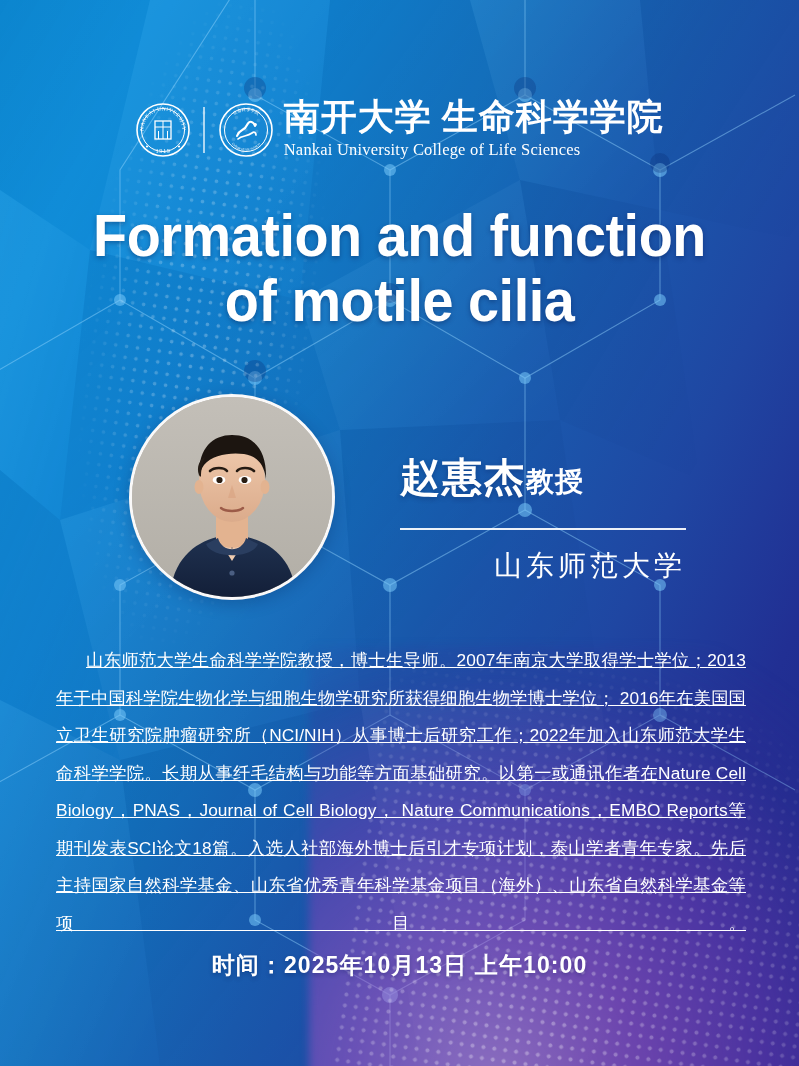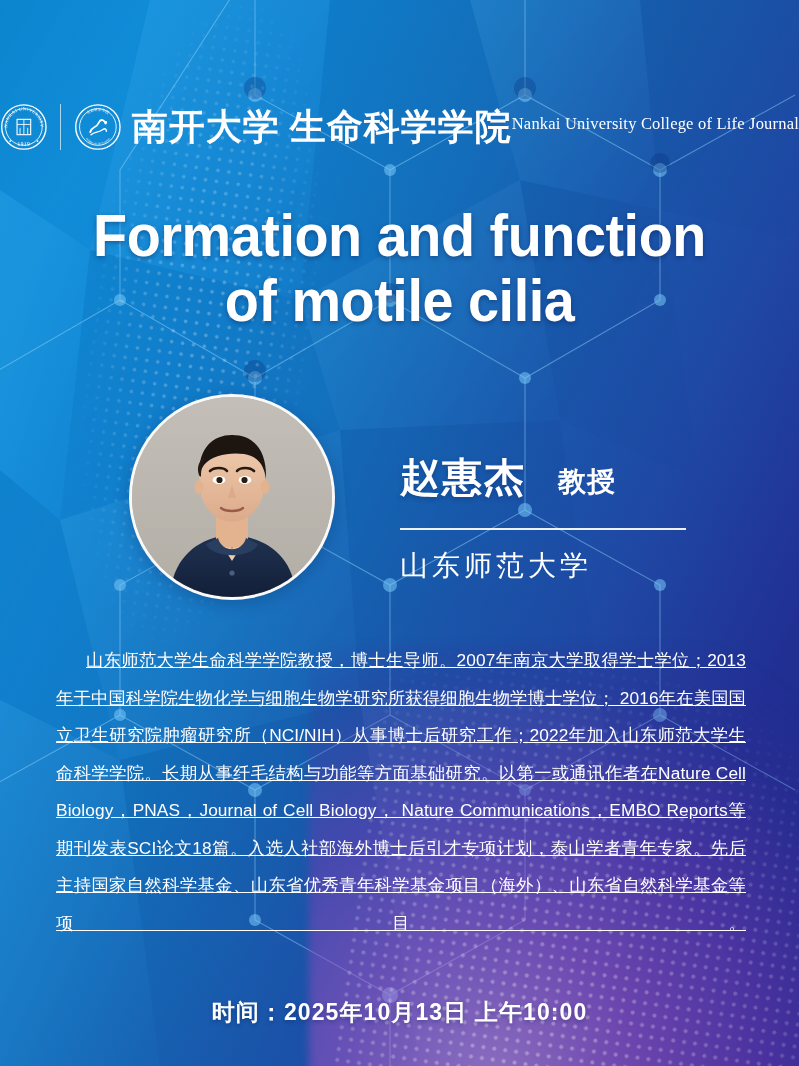--- a/index.html
+++ b/index.html
@@ -69,21 +69,21 @@
   .logo-row{
     position:absolute; top:99px; left:0; right:0;
     display:flex; align-items:center; justify-content:center; gap:0;
   }
   .seal{ display:block; }
   .logo-div{
     width:1.5px; height:46px;
     background:rgba(255,255,255,.65);
     margin:0 13px 0 12px;
   }
-  .logo-word{ display:flex; flex-direction:row; margin-left:10px; }
+  .logo-word{ display:flex; flex-direction:column; margin-left:10px; }
   .logo-cn{
     font-family:"Liberation Serif","DejaVu Serif",serif;
     font-size:36px; font-weight:700; letter-spacing:1px; line-height:1;
     white-space:nowrap;
   }
   .logo-en{
     font-family:"Liberation Serif","DejaVu Serif",serif;
     font-size:16.5px; letter-spacing:.2px; margin-top:5px; white-space:nowrap;
   }
 
@@ -108,55 +108,55 @@
     border:3px solid rgba(255,255,255,.92);
     overflow:hidden;
     box-shadow:0 4px 16px rgba(0,25,80,.25);
     background:#b9b5ae;
   }
   .portrait svg{ display:block; }
 
   .speaker{
     position:absolute; left:400px; top:450px; width:330px;
   }
-  .speaker-line1{ display:flex; align-items:baseline; gap:32px; }
+  .speaker-line1{ display:flex; align-items:baseline; gap:0; }
   .sp-name{
     font-family:"Liberation Sans","DejaVu Sans",sans-serif;
     font-size:40px; font-weight:700; letter-spacing:2px;
     text-shadow:0 2px 5px rgba(0,20,70,.3);
   }
   .sp-title{
     font-size:28px; font-weight:700; letter-spacing:1px;
   }
   .sp-rule{
     width:286px; height:1.6px;
     background:rgba(255,255,255,.92);
     margin:23px 0 17px 0;
   }
   .sp-org{
     font-size:28px; letter-spacing:4px; font-weight:400;
-    text-align:left; width:286px;
+    text-align:right; width:286px;
   }
 
   
   .bio{
     position:absolute; left:56px; top:642px; width:690px;
     font-size:17.3px;
     line-height:37.5px;
     letter-spacing:.1px;
     text-align:justify;
     text-align-last:justify;
     color:#ffffff;
     text-decoration:underline;
   }
   .bio p{ text-indent:30px; }
 
   
   .footer{
-    position:absolute; left:0; right:0; top:994px;
+    position:absolute; left:0; right:0; top:947px;
     text-align:center;
   }
   .ft-line{
     font-size:23px; font-weight:700; letter-spacing:1.1px;
     line-height:36px;
     text-shadow:0 2px 4px rgba(0,20,70,.3);
   }
 </style>
 </head>
 <body>
@@ -270,21 +270,21 @@
         <textPath href="#clsarc" startOffset="50%" text-anchor="middle">生命科学学院</textPath>
       </text>
       <path id="clsarc2" d="M9.5,30 A18.5,18.5 0 0 0 46.5,30" fill="none"></path>
       <text font-family="Liberation Serif, serif" font-size="3.3" fill="#fff">
         <textPath href="#clsarc2" startOffset="50%" text-anchor="middle">College of Life Sciences</textPath>
       </text>
     </svg>
 
     <div class="logo-word">
       <div class="logo-cn">南开大学 生命科学学院</div>
-      <div class="logo-en">Nankai University  College of Life Journal</div>
+      <div class="logo-en">Nankai University  College of Life Sciences</div>
     </div>
   </div>
 
   <h1 class="title">
     <span>Formation and function</span><br>
     <span>of motile cilia</span>
   </h1>
 
   <div class="portrait">
     <svg width="200" height="200" viewBox="0 0 200 200">

